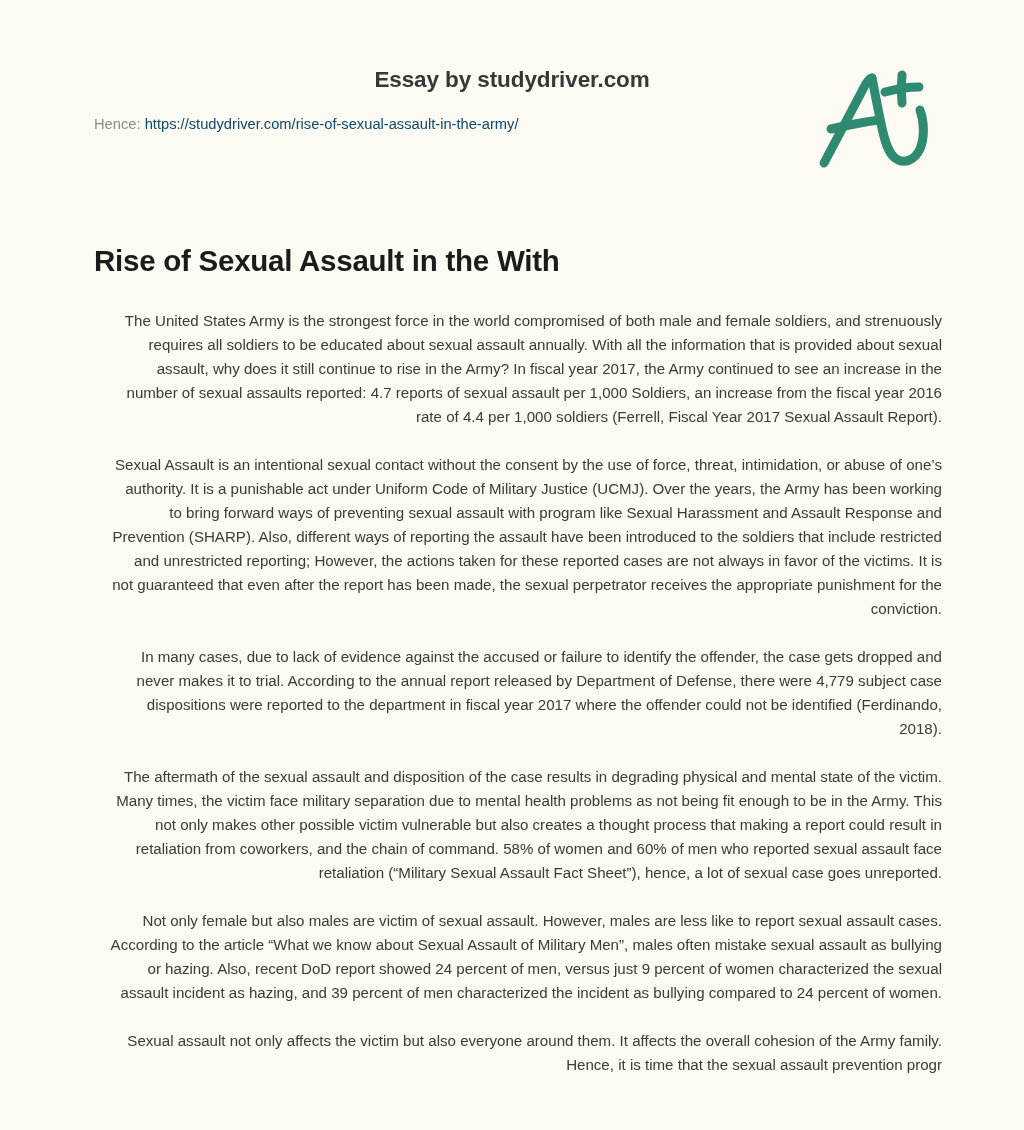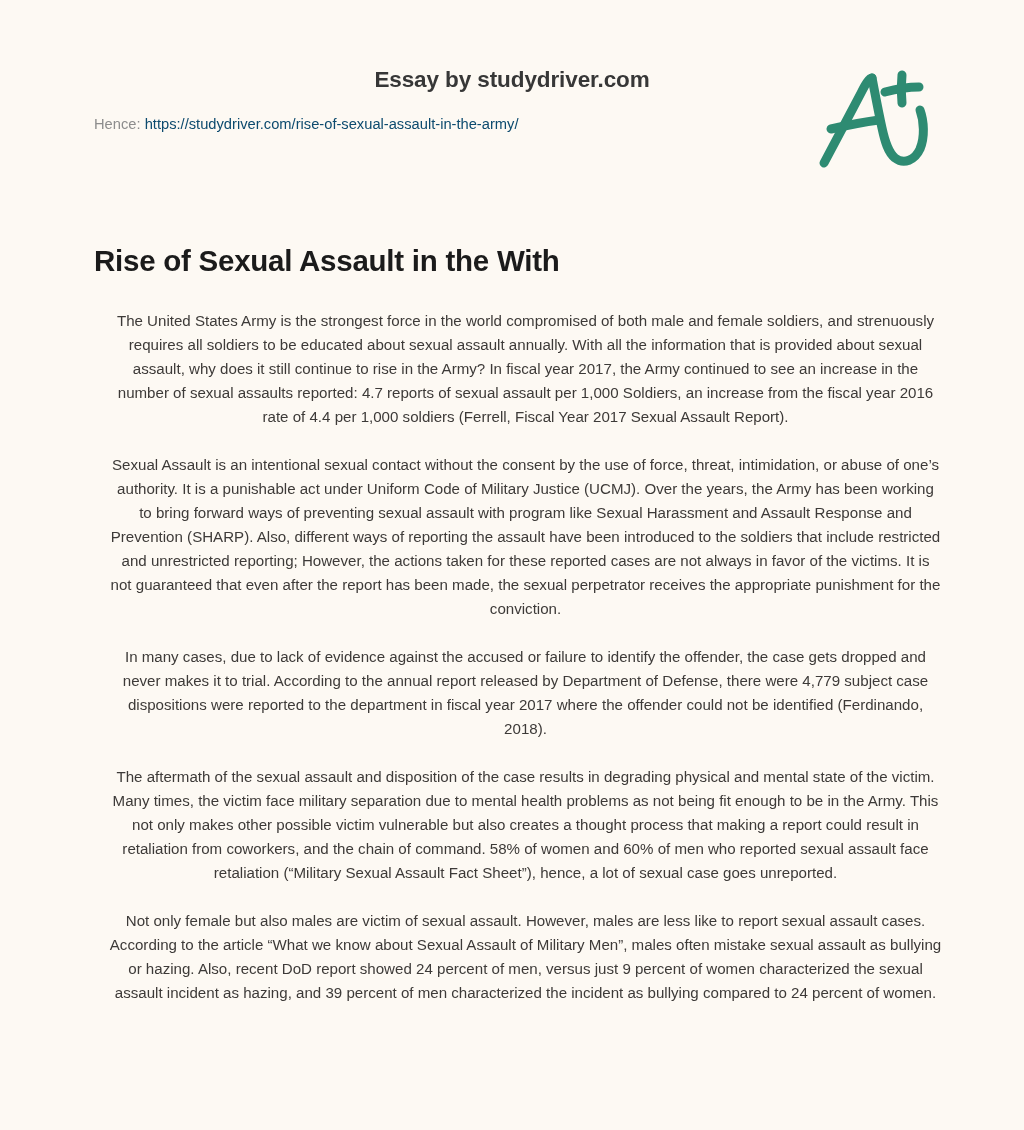--- a/index.html
+++ b/index.html
@@ -91,21 +91,21 @@
 
   .article-body {
     margin-top: 29px;
   }
 
   .article-body p {
     margin: 0 0 24px 15px;
     font-size: 15.1px;
     line-height: 24px;
     color: #3d3a38;
-    text-align: center;
+    text-align: right;
   }
 
   .article-body p:last-child {
     margin-bottom: 0;
   }
 </style>
 </head>
 <body>
 
 <div class="page">
@@ -136,16 +136,17 @@
   </div>
 
   <article class="article">
     <h2 class="article-title">Rise of Sexual Assault in the With</h2>
     <div class="article-body">
         <p>The United States Army is the strongest force in the world compromised of both male and female soldiers, and strenuously requires all soldiers to be educated about sexual assault annually. With all the information that is provided about sexual assault, why does it still continue to rise in the Army? In fiscal year 2017, the Army continued to see an increase in the number of sexual assaults reported: 4.7 reports of sexual assault per 1,000 Soldiers, an increase from the fiscal year 2016 rate of 4.4 per 1,000 soldiers (Ferrell, Fiscal Year 2017 Sexual Assault Report).</p>
         <p>Sexual Assault is an intentional sexual contact without the consent by the use of force, threat, intimidation, or abuse of one’s authority. It is a punishable act under Uniform Code of Military Justice (UCMJ). Over the years, the Army has been working to bring forward ways of preventing sexual assault with program like Sexual Harassment and Assault Response and Prevention (SHARP). Also, different ways of reporting the assault have been introduced to the soldiers that include restricted and unrestricted reporting; However, the actions taken for these reported cases are not always in favor of the victims. It is not guaranteed that even after the report has been made, the sexual perpetrator receives the appropriate punishment for the conviction.</p>
         <p>In many cases, due to lack of evidence against the accused or failure to identify the offender, the case gets dropped and never makes it to trial. According to the annual report released by Department of Defense, there were 4,779 subject case dispositions were reported to the department in fiscal year 2017 where the offender could not be identified (Ferdinando, 2018).</p>
         <p>The aftermath of the sexual assault and disposition of the case results in degrading physical and mental state of the victim. Many times, the victim face military separation due to mental health problems as not being fit enough to be in the Army. This not only makes other possible victim vulnerable but also creates a thought process that making a report could result in retaliation from coworkers, and the chain of command. 58% of women and 60% of men who reported sexual assault face retaliation (“Military Sexual Assault Fact Sheet”), hence, a lot of sexual case goes unreported.</p>
         <p>Not only female but also males are victim of sexual assault. However, males are less like to report sexual assault cases. According to the article “What we know about Sexual Assault of Military Men”, males often mistake sexual assault as bullying or hazing. Also, recent DoD report showed 24 percent of men, versus just 9 percent of women characterized the sexual assault incident as hazing, and 39 percent of men characterized the incident as bullying compared to 24 percent of women.</p>
+        <p>Sexual assault not only affects the victim but also everyone around them. It affects the overall cohesion of the Army family. Hence, it is time that the sexual assault prevention progr</p>
       </div>
   </article>
 
 </div>
 
 </body></html>

